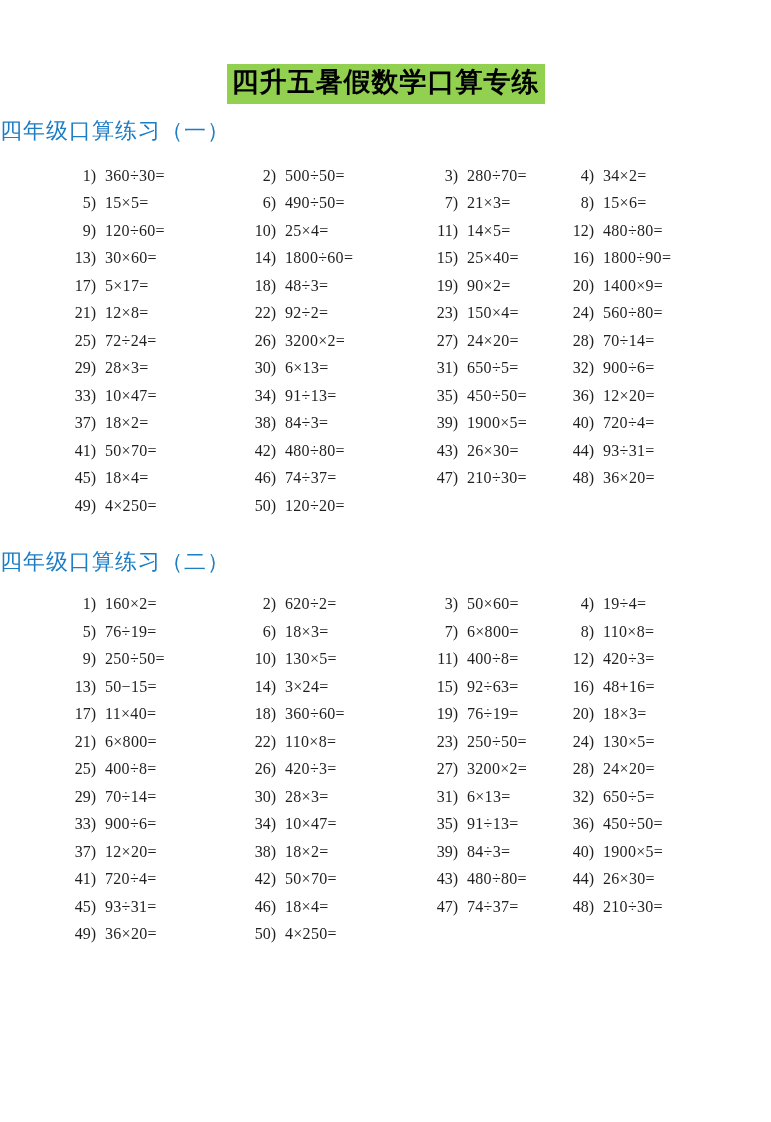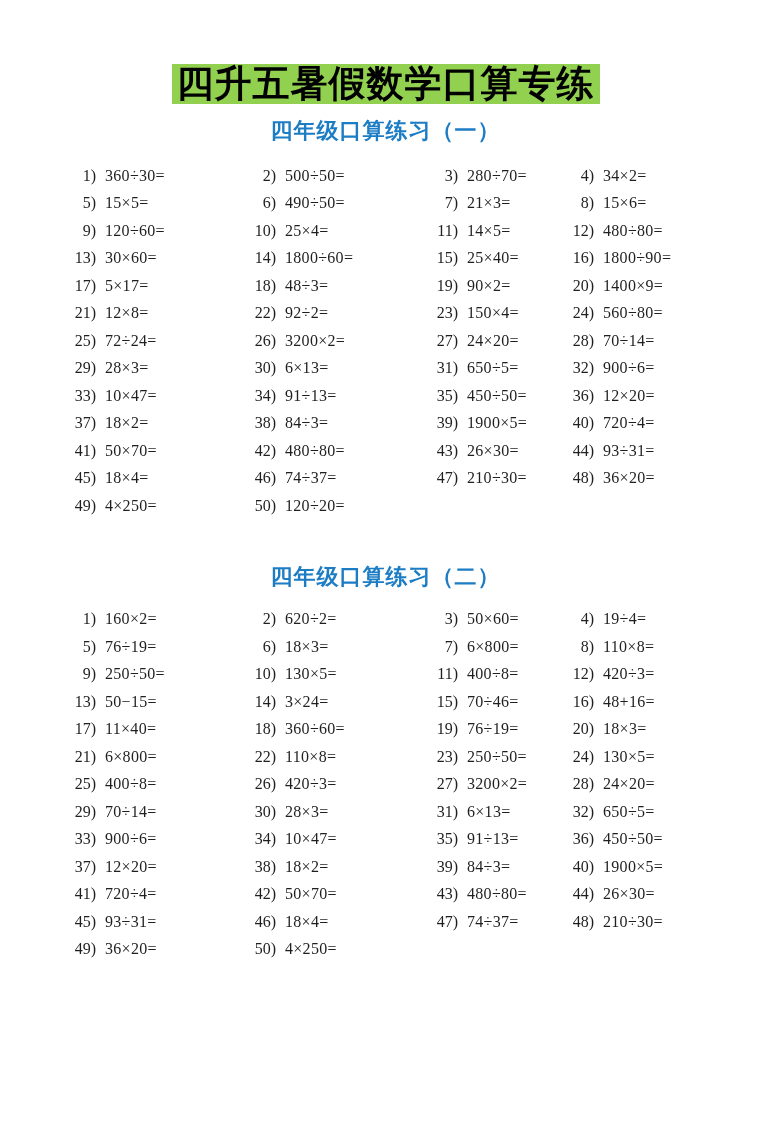--- a/index.html
+++ b/index.html
@@ -17,40 +17,39 @@
     color: #1f1f1f;
   }
   .title-wrap {
     text-align: center;
     padding-top: 64px;
   }
   .title {
     display: inline-block;
     background: var(--highlight, #92D050);
     color: #000000;
-    font-family: Liberation Serif, serif;
+    font-family: Liberation Mono, monospace;
     font-weight: bold;
-    font-size: 37px;
+    font-size: 27px;
     line-height: 40px;
     padding: 0 5px;
     letter-spacing: 1px;
     text-align: right;
   }
   .section-heading {
     margin: 12px 0 0 0;
-    text-align: center;
     color: var(--heading-blue, #1C7CC4);
     font-size: 22px;
     line-height: 30px;
-    font-weight: bold;
+    font-weight: normal;
     font-family: "Liberation Serif", "DejaVu Serif", serif;
     letter-spacing: 1px;
   }
   .section-heading.second {
-    margin-top: 42px;
+    margin-top: 27px;
   }
   .grid {
     display: grid;
     grid-template-columns: 180px 182px 136px 1fr;
     padding-left: 68px;
     padding-right: 36px;
     margin-top: 16px;
   }
   .grid.second {
     margin-top: 14px;
@@ -340,21 +339,21 @@
       <div class="cell">
         <span class="num">13)</span>
         <span class="expr">50−15=</span>
       </div>
       <div class="cell">
         <span class="num">14)</span>
         <span class="expr">3×24=</span>
       </div>
       <div class="cell">
         <span class="num">15)</span>
-        <span class="expr">70÷46=</span>
+        <span class="expr">92÷63=</span>
       </div>
       <div class="cell">
         <span class="num">16)</span>
         <span class="expr">48+16=</span>
       </div>
       <div class="cell">
         <span class="num">17)</span>
         <span class="expr">11×40=</span>
       </div>
       <div class="cell">

